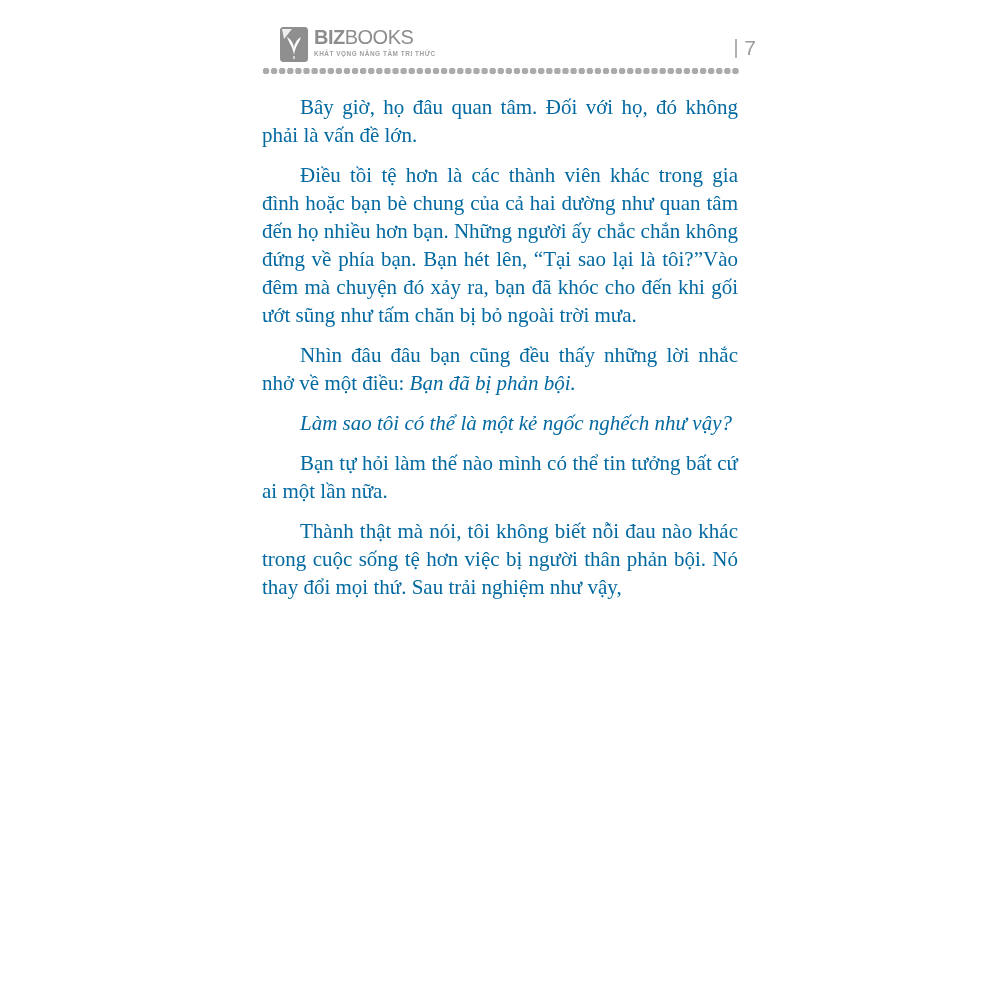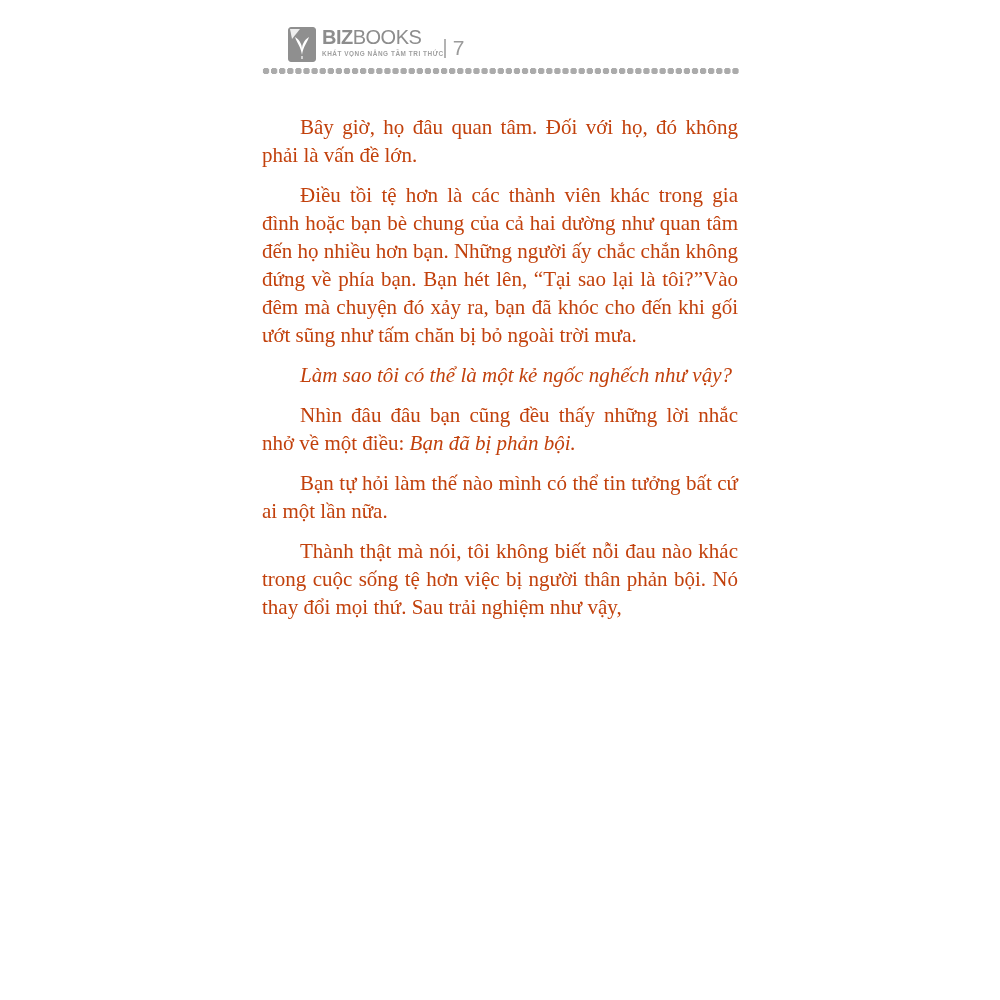--- a/index.html
+++ b/index.html
@@ -12,24 +12,25 @@
     width: 1000px;
     height: 1000px;
     background: #ffffff;
     overflow: hidden;
     font-family: "Liberation Serif", serif;
   }
 
   
   .header {
     position: absolute;
-    left: 258px;
+    left: 250px;
     width: 476px;
     top: 27px;
     display: flex;
+    justify-content: space-between;
     align-items: flex-end;
     padding-left: 30px;
   }
   .logo {
     display: flex;
     align-items: flex-start;
     gap: 6px;
   }
   .logo-icon {
     width: 28px;
@@ -93,23 +94,22 @@
 
   
   .page-text {
     position: absolute;
     left: 262px;
     top: 93px;
     width: 476px;
     font-family: "Liberation Serif", serif;
     font-size: 21px;
     line-height: 28px;
-    color: #c2410c;
+    color: #0369a1;
     text-align: justify;
-    margin-top: 20px;
   }
   .page-text p.para {
     margin: 0 0 12px 0;
     text-indent: 38px;
   }
   .page-text em {
     font-style: italic;
   }
 </style>
 </head>
@@ -136,19 +136,19 @@
       <span class="pn-separator"></span>
       <span class="pn-value">7</span>
     </div>
   </div>
 
   <div class="bead-divider"></div>
 
   <div class="page-text">
       <p class="para"><span>Bây giờ, họ đâu quan tâm. Đối với họ, đó không phải là vấn đề lớn.</span></p>
       <p class="para"><span>Điều tồi tệ hơn là các thành viên khác trong gia đình hoặc bạn bè chung của cả hai dường như quan tâm đến họ nhiều hơn bạn. Những người ấy chắc chắn không đứng về phía bạn. Bạn hét lên, “Tại sao lại là tôi?”Vào đêm mà chuyện đó xảy ra, bạn đã khóc cho đến khi gối ướt sũng như tấm chăn bị bỏ ngoài trời mưa.</span></p>
+      <p class="para"><span>Nhìn đâu đâu bạn cũng đều thấy những lời nhắc nhở về một điều: </span><em>Bạn đã bị phản bội.</em></p>
       <p class="para"><em>Làm sao tôi có thể là một kẻ ngốc nghếch như vậy?</em></p>
-      <p class="para"><span>Nhìn đâu đâu bạn cũng đều thấy những lời nhắc nhở về một điều: </span><em>Bạn đã bị phản bội.</em></p>
       <p class="para"><span>Bạn tự hỏi làm thế nào mình có thể tin tưởng bất cứ ai một lần nữa.</span></p>
       <p class="para"><span>Thành thật mà nói, tôi không biết nỗi đau nào khác trong cuộc sống tệ hơn việc bị người thân phản bội. Nó thay đổi mọi thứ. Sau trải nghiệm như vậy,</span></p>
     </div>
 
 </div>
 
 </body></html>

